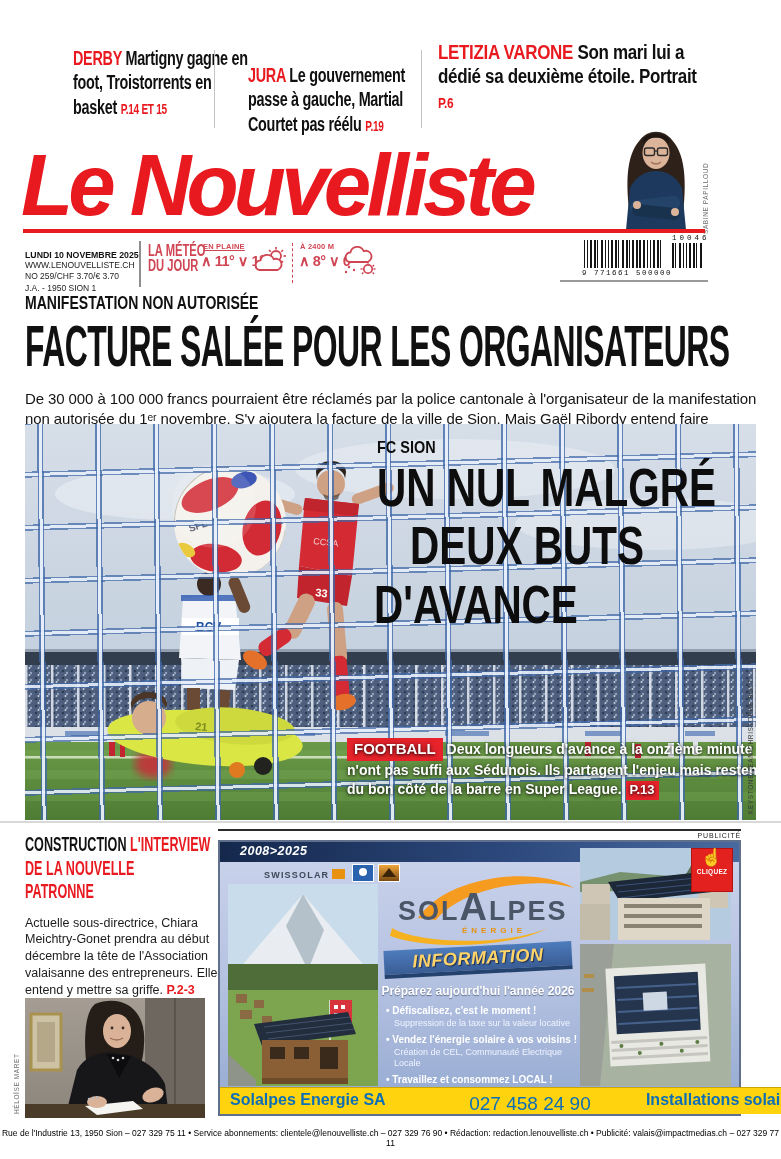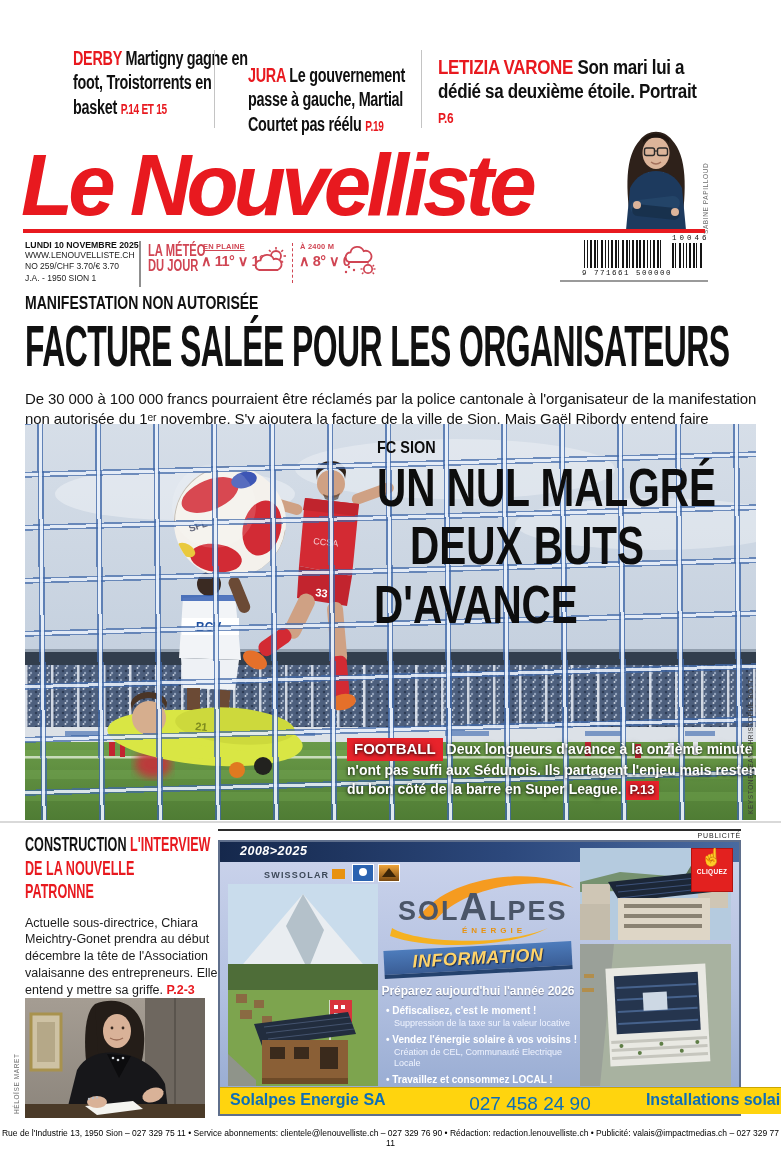--- a/index.html
+++ b/index.html
@@ -82,21 +82,21 @@
 </div>
 <div class="abs vline" style="left:214px;top:50px;height:78px;"></div>
 <div class="abs" style="left:248px;top:46px;width:250px;margin-top:17px;">
   <div class="teaser cond" style="width:250px;transform:scaleX(.72);">
     <span class="red">JURA</span>
     <span>Le gouvernement passe à gauche, Martial Courtet pas réélu</span>
     <span class="red pg">P.19</span>
   </div>
 </div>
 <div class="abs vline" style="left:421px;top:50px;height:78px;"></div>
-<div class="abs" style="left:438px;top:55px;width:310px;">
+<div class="abs" style="left:438px;top:40px;width:310px;">
   <div class="teaser cond" style="width:310px;transform:scaleX(.85);">
     <span class="red">LETIZIA VARONE</span>
     <span>Son mari lui a dédié sa deuxième étoile. Portrait</span>
     <span class="red pg">P.6</span>
   </div>
 </div>
 
 <div class="abs" style="left:21px;top:134px;">
   <div class="logo">Le Nouvelliste</div>
 </div>
@@ -114,21 +114,21 @@
   <path d="M14,104 L18,62 C24,50 34,45 44,45 C54,45 64,50 70,62 L74,104 Z" fill="#1d3a5e"></path>
   <rect x="18" y="72" width="50" height="14" rx="7" fill="#234468" transform="rotate(-7 44 79)"></rect>
   <rect x="20" y="80" width="48" height="12" rx="6" fill="#18314d" transform="rotate(6 44 86)"></rect>
   <circle cx="25" cy="79" r="4" fill="#dcb49a"></circle>
   <circle cx="63" cy="86" r="4" fill="#dcb49a"></circle>
 </svg>
 <div class="abs vcred" style="left:702px;top:150px;height:84px;">SABINE PAPILLOUD</div>
 
 <div class="abs" style="left:23px;top:229px;width:682px;height:4px;background:#e8191f;"></div>
 
-<div class="abs" style="left:25px;top:239px;width:112px;">
+<div class="abs" style="left:25px;top:249px;width:112px;">
   <div class="dl1" style="transform:scaleX(.92);transform-origin:0 0;white-space:nowrap;">LUNDI 10 NOVEMBRE 2025</div>
   <div class="dl">WWW.LENOUVELLISTE.CH</div>
   <div class="dl">NO 259/CHF 3.70/€ 3.70</div>
   <div class="dl">J.A. - 1950 SION 1</div>
 </div>
 <div class="abs" style="left:139px;top:241px;height:46px;width:1.5px;background:#8f8f8f;"></div>
 
 <div class="abs" style="left:148px;top:243px;">
   <div class="meteo"><span>LA MÉTÉO</span><br>
   <span>DU JOUR</span></div>

